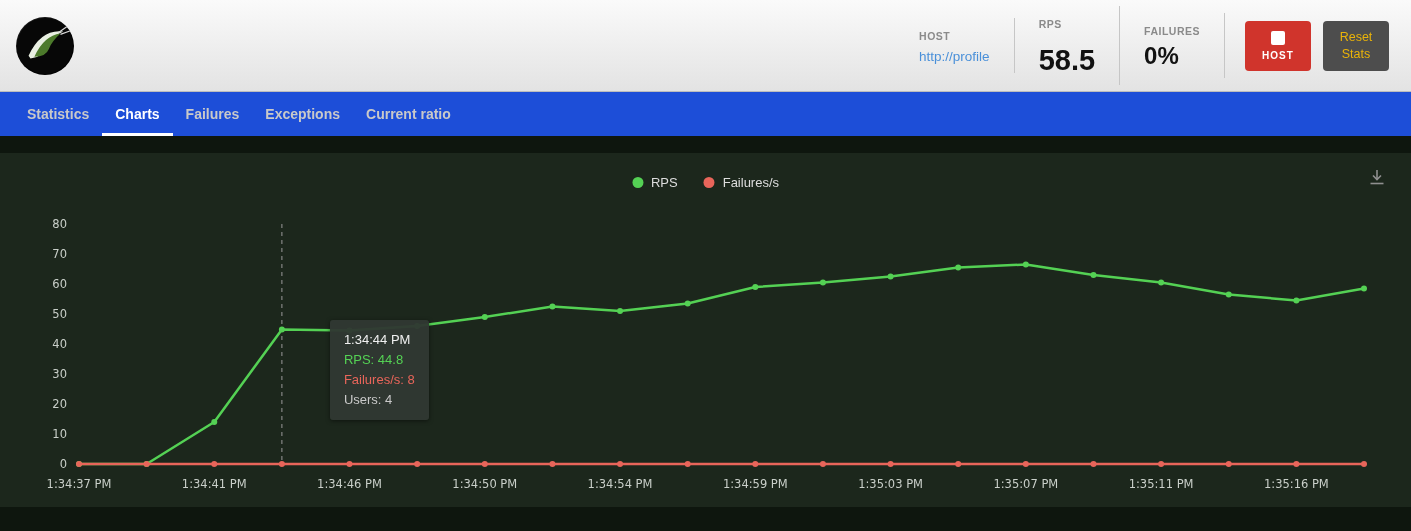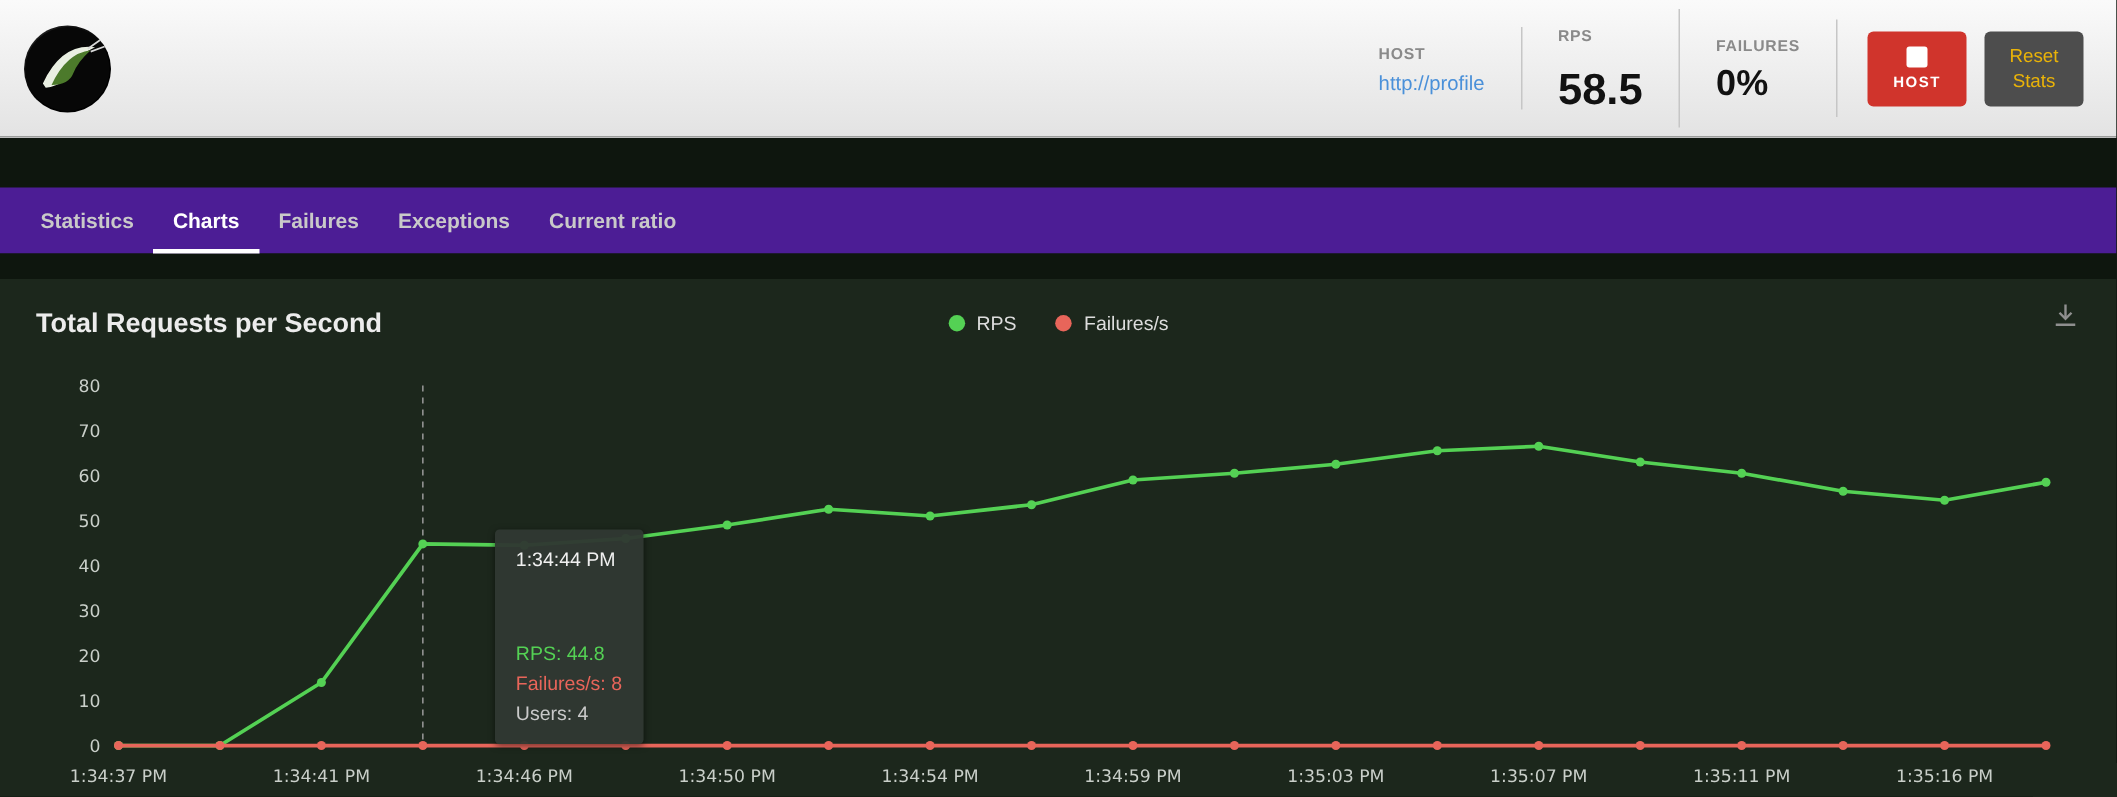--- a/index.html
+++ b/index.html
@@ -28,21 +28,21 @@
   .hdr-buttons { display:flex; gap:12px; align-items:center; padding-left:20px; margin-right:6px; }
   .btn-stop { width:66px; height:50px; background:#d0342c; border:none; border-radius:4px;
     display:flex; flex-direction:column; align-items:center; justify-content:center; cursor:pointer; }
   .stop-icon { width:14px; height:14px; background:#fff; border-radius:2px; margin-bottom:5px; }
   .btn-stop span.lbl { color:#fff; font-size:10px; font-weight:bold; letter-spacing:1px; }
   .btn-reset { width:66px; height:50px; background:#4d4d4d; border:none; border-radius:4px;
     color:#eab308; font-size:12.5px; line-height:1.35; cursor:pointer; padding:4px;
     font-family:Liberation Sans, sans-serif; }
 
   
-  .nav { height:44px; background:#4c1d95; display:flex; align-items:stretch; padding:0 14px;margin-top:33px; }
+  .nav { height:44px; background:#1d4ed8; display:flex; align-items:stretch; padding:0 14px; }
   .nav-item { display:flex; align-items:center; padding:0 13px; font-size:14px; font-weight:bold;
     color:#c9c9c9; cursor:pointer; border-bottom:3px solid transparent; border-top:3px solid transparent; }
   .nav-item.active { color:#ffffff; border-bottom-color:#ffffff;text-align:right; }
 
   
   .main { height:395px; background:#0e160e; padding-top:17px; }
   .panel { background:#1c271c; padding:14px 24px 4px 24px; }
   .panel-head { position:relative; height:30px; display:flex; align-items:center; }
   .panel-title { color:#ececec; font-size:18px; font-weight:bold; }
   .legend { position:absolute; left:50%; transform:translateX(-50%); display:flex; gap:26px; }
@@ -102,21 +102,20 @@
   <div class="nav-item">Statistics</div>
   <div class="nav-item active">Charts</div>
   <div class="nav-item">Failures</div>
   <div class="nav-item">Exceptions</div>
   <div class="nav-item">Current ratio</div>
 </div>
 
 <div class="main">
   <div class="panel">
     <div class="panel-head">
-      <div class="panel-title">Total Requests per Second</div>
       <div class="legend">
         <div class="legend-item">
           <span class="legend-dot" style="background: rgb(84, 209, 84);"></span>
           <span class="legend-label">RPS</span>
         </div>
         <div class="legend-item">
           <span class="legend-dot" style="background: rgb(232, 101, 90);"></span>
           <span class="legend-label">Failures/s</span>
         </div>
       </div>
@@ -189,19 +188,19 @@
           <circle cx="934.2105263157895" cy="255" r="3" fill="#e8655a"></circle>
           <circle cx="1001.8421052631579" cy="255" r="3" fill="#e8655a"></circle>
           <circle cx="1069.4736842105262" cy="255" r="3" fill="#e8655a"></circle>
           <circle cx="1137.1052631578948" cy="255" r="3" fill="#e8655a"></circle>
           <circle cx="1204.7368421052631" cy="255" r="3" fill="#e8655a"></circle>
           <circle cx="1272.3684210526317" cy="255" r="3" fill="#e8655a"></circle>
           <circle cx="1340" cy="255" r="3" fill="#e8655a"></circle>
         </svg>
       <div class="tooltip" style="left: 305.895px; top: 110.6px;">
         <div>1:34:44 PM</div>
-        <div style="color: rgb(84, 209, 84); margin-top: 43px;">RPS: 44.8</div>
+        <div style="color: rgb(84, 209, 84);">RPS: 44.8</div>
         <div style="color: rgb(232, 101, 90);">Failures/s: 8</div>
         <div class="muted">Users: 4</div>
       </div>
     </div>
   </div>
 </div>
 
 </body></html>

